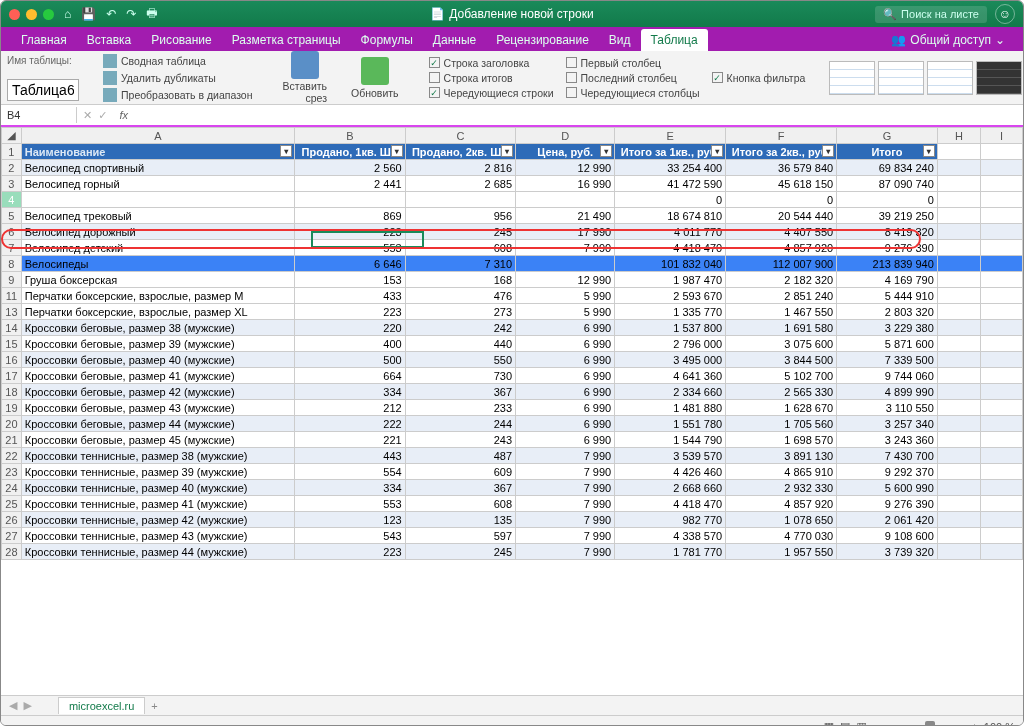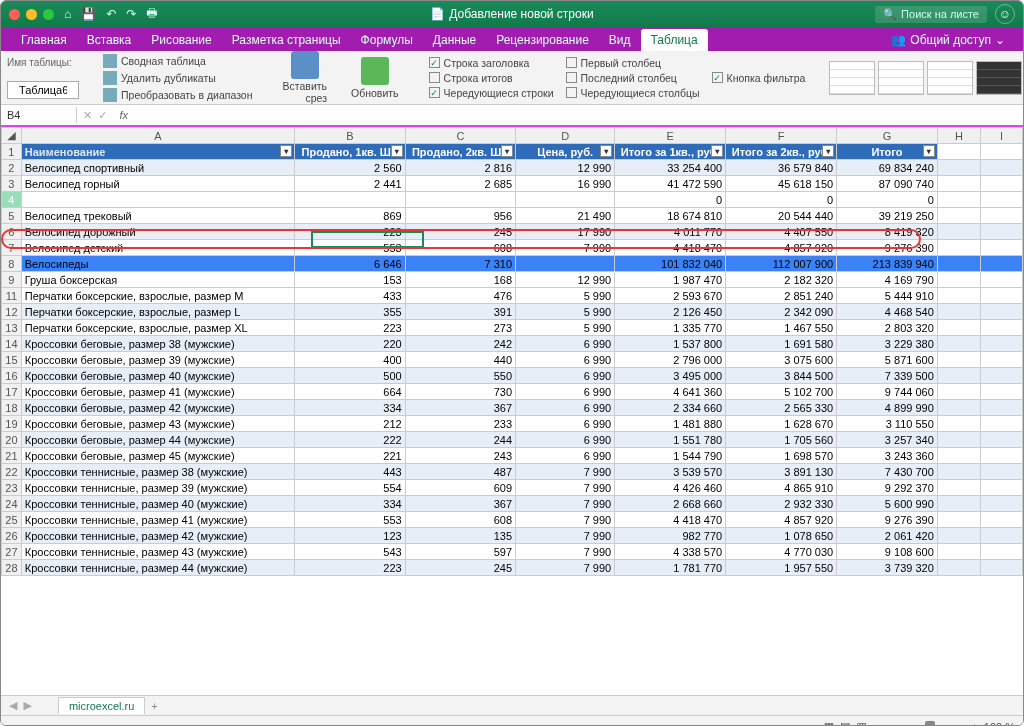--- a/index.html
+++ b/index.html
@@ -14,21 +14,21 @@
 .search{margin-left:auto;display:flex;align-items:center;gap:4px;background:rgba(255,255,255,.15);padding:2px 8px;border-radius:3px;font-size:11px;color:#cfe}
 .userbtn{margin-left:8px;width:20px;height:20px;border:1px solid rgba(255,255,255,.4);border-radius:50%;display:flex;align-items:center;justify-content:center}
 .tabbar{height:24px;background:#a21caf;display:flex;align-items:flex-end;padding:0 10px;color:#dfe;font-size:12px}
 .tabbar .tab{padding:4px 10px;cursor:pointer}
 .tabbar .tab.active{background:#fff;color:#127a4a;border-radius:3px 3px 0 0}
 .share{margin-left:auto;display:flex;align-items:center;gap:4px;padding:4px 8px}
 .ribbon{height:54px;background:#f3f3f3;border-bottom:1px solid #ccc;display:flex;align-items:center;padding:2px 6px;gap:12px;font-size:10.5px;color:#444}
 .rgroup{display:flex;flex-direction:column;gap:3px}
 .rgroup .ritem{display:flex;align-items:center;gap:4px;white-space:nowrap}
 .rlabel{font-size:10px;color:#666}
-.input-tname{width:72px;border:1px solid #aaa;padding:2px 11px;font-size:11px;margin-top:10px}
+.input-tname{width:72px;border:1px solid #aaa;padding:2px 4px;font-size:14px;margin-top:10px}
 .bigbtn{display:flex;flex-direction:column;align-items:center;gap:2px;padding:2px 6px}
 .bigbtn .ic{width:28px;height:28px;background:#5a8fc7;border-radius:3px}
 .chk{width:11px;height:11px;border:1px solid #888;display:inline-flex;align-items:center;justify-content:center;font-size:9px;color:#127a4a}
 .styles{display:flex;gap:3px;margin-left:auto}
 .stylesw{width:46px;height:34px;border:1px solid #bbb;background:#fff;display:flex;flex-direction:column}
 .stylesw div{flex:1;border-bottom:1px solid #cde}
 .stylesw.dark div{background:#333;border-color:#555}
 .formulabar{height:22px;background:#fff;border-bottom:2px solid #d946ef;display:flex;align-items:center;font-size:11px}
 .namebox{width:76px;border-right:1px solid #ccc;padding:2px 6px;color:#333}
 .fbtns{display:flex;gap:6px;padding:0 6px;color:#aaa}
@@ -348,32 +348,20 @@
           <td class="name">Перчатки боксерские, взрослые, размер M</td>
           <td class="num">433</td>
           <td class="num">476</td>
           <td class="num">5 990</td>
           <td class="num">2 593 670</td>
           <td class="num">2 851 240</td>
           <td class="num">5 444 910</td>
           <td></td>
           <td></td>
         </tr>
-        <tr class="alt">
-          <th class="rowhdr">12</th>
-          <td class="name">Перчатки боксерские, взрослые, размер L</td>
-          <td class="num">355</td>
-          <td class="num">391</td>
-          <td class="num">5 990</td>
-          <td class="num">2 126 450</td>
-          <td class="num">2 342 090</td>
-          <td class="num">4 468 540</td>
-          <td></td>
-          <td></td>
-        </tr>
         <tr class="">
           <th class="rowhdr">13</th>
           <td class="name">Перчатки боксерские, взрослые, размер XL</td>
           <td class="num">223</td>
           <td class="num">273</td>
           <td class="num">5 990</td>
           <td class="num">1 335 770</td>
           <td class="num">1 467 550</td>
           <td class="num">2 803 320</td>
           <td></td>

